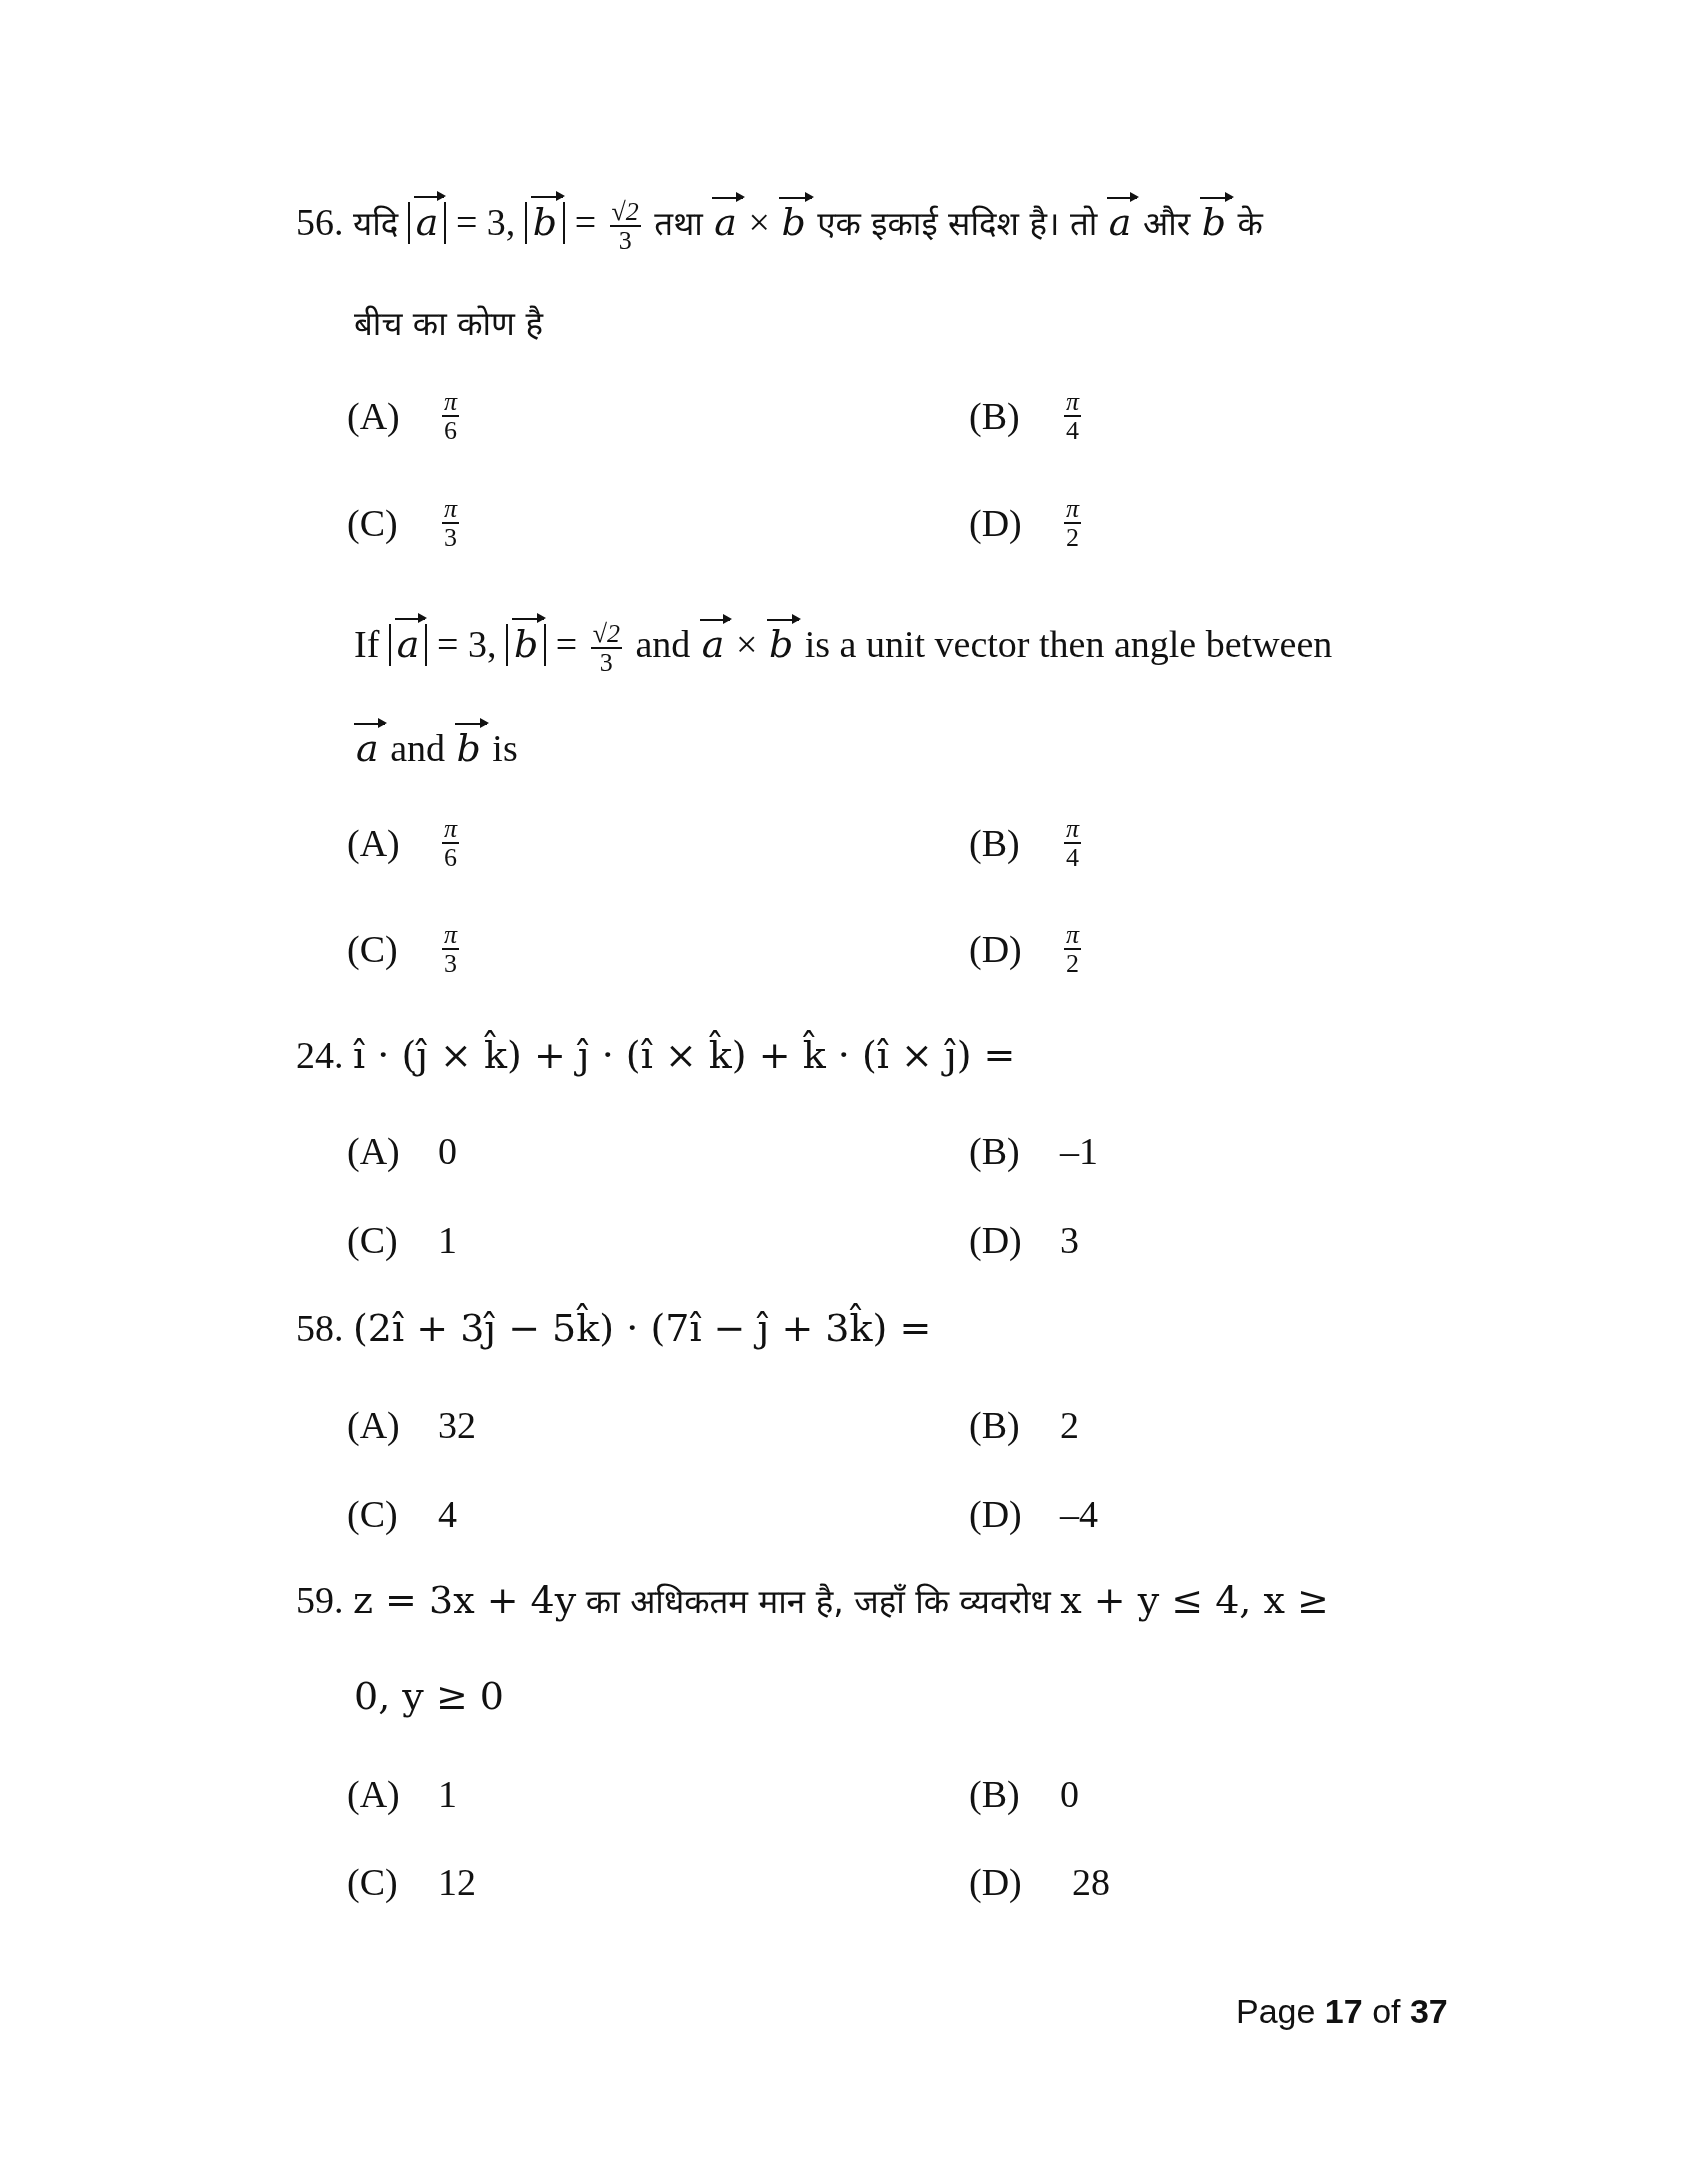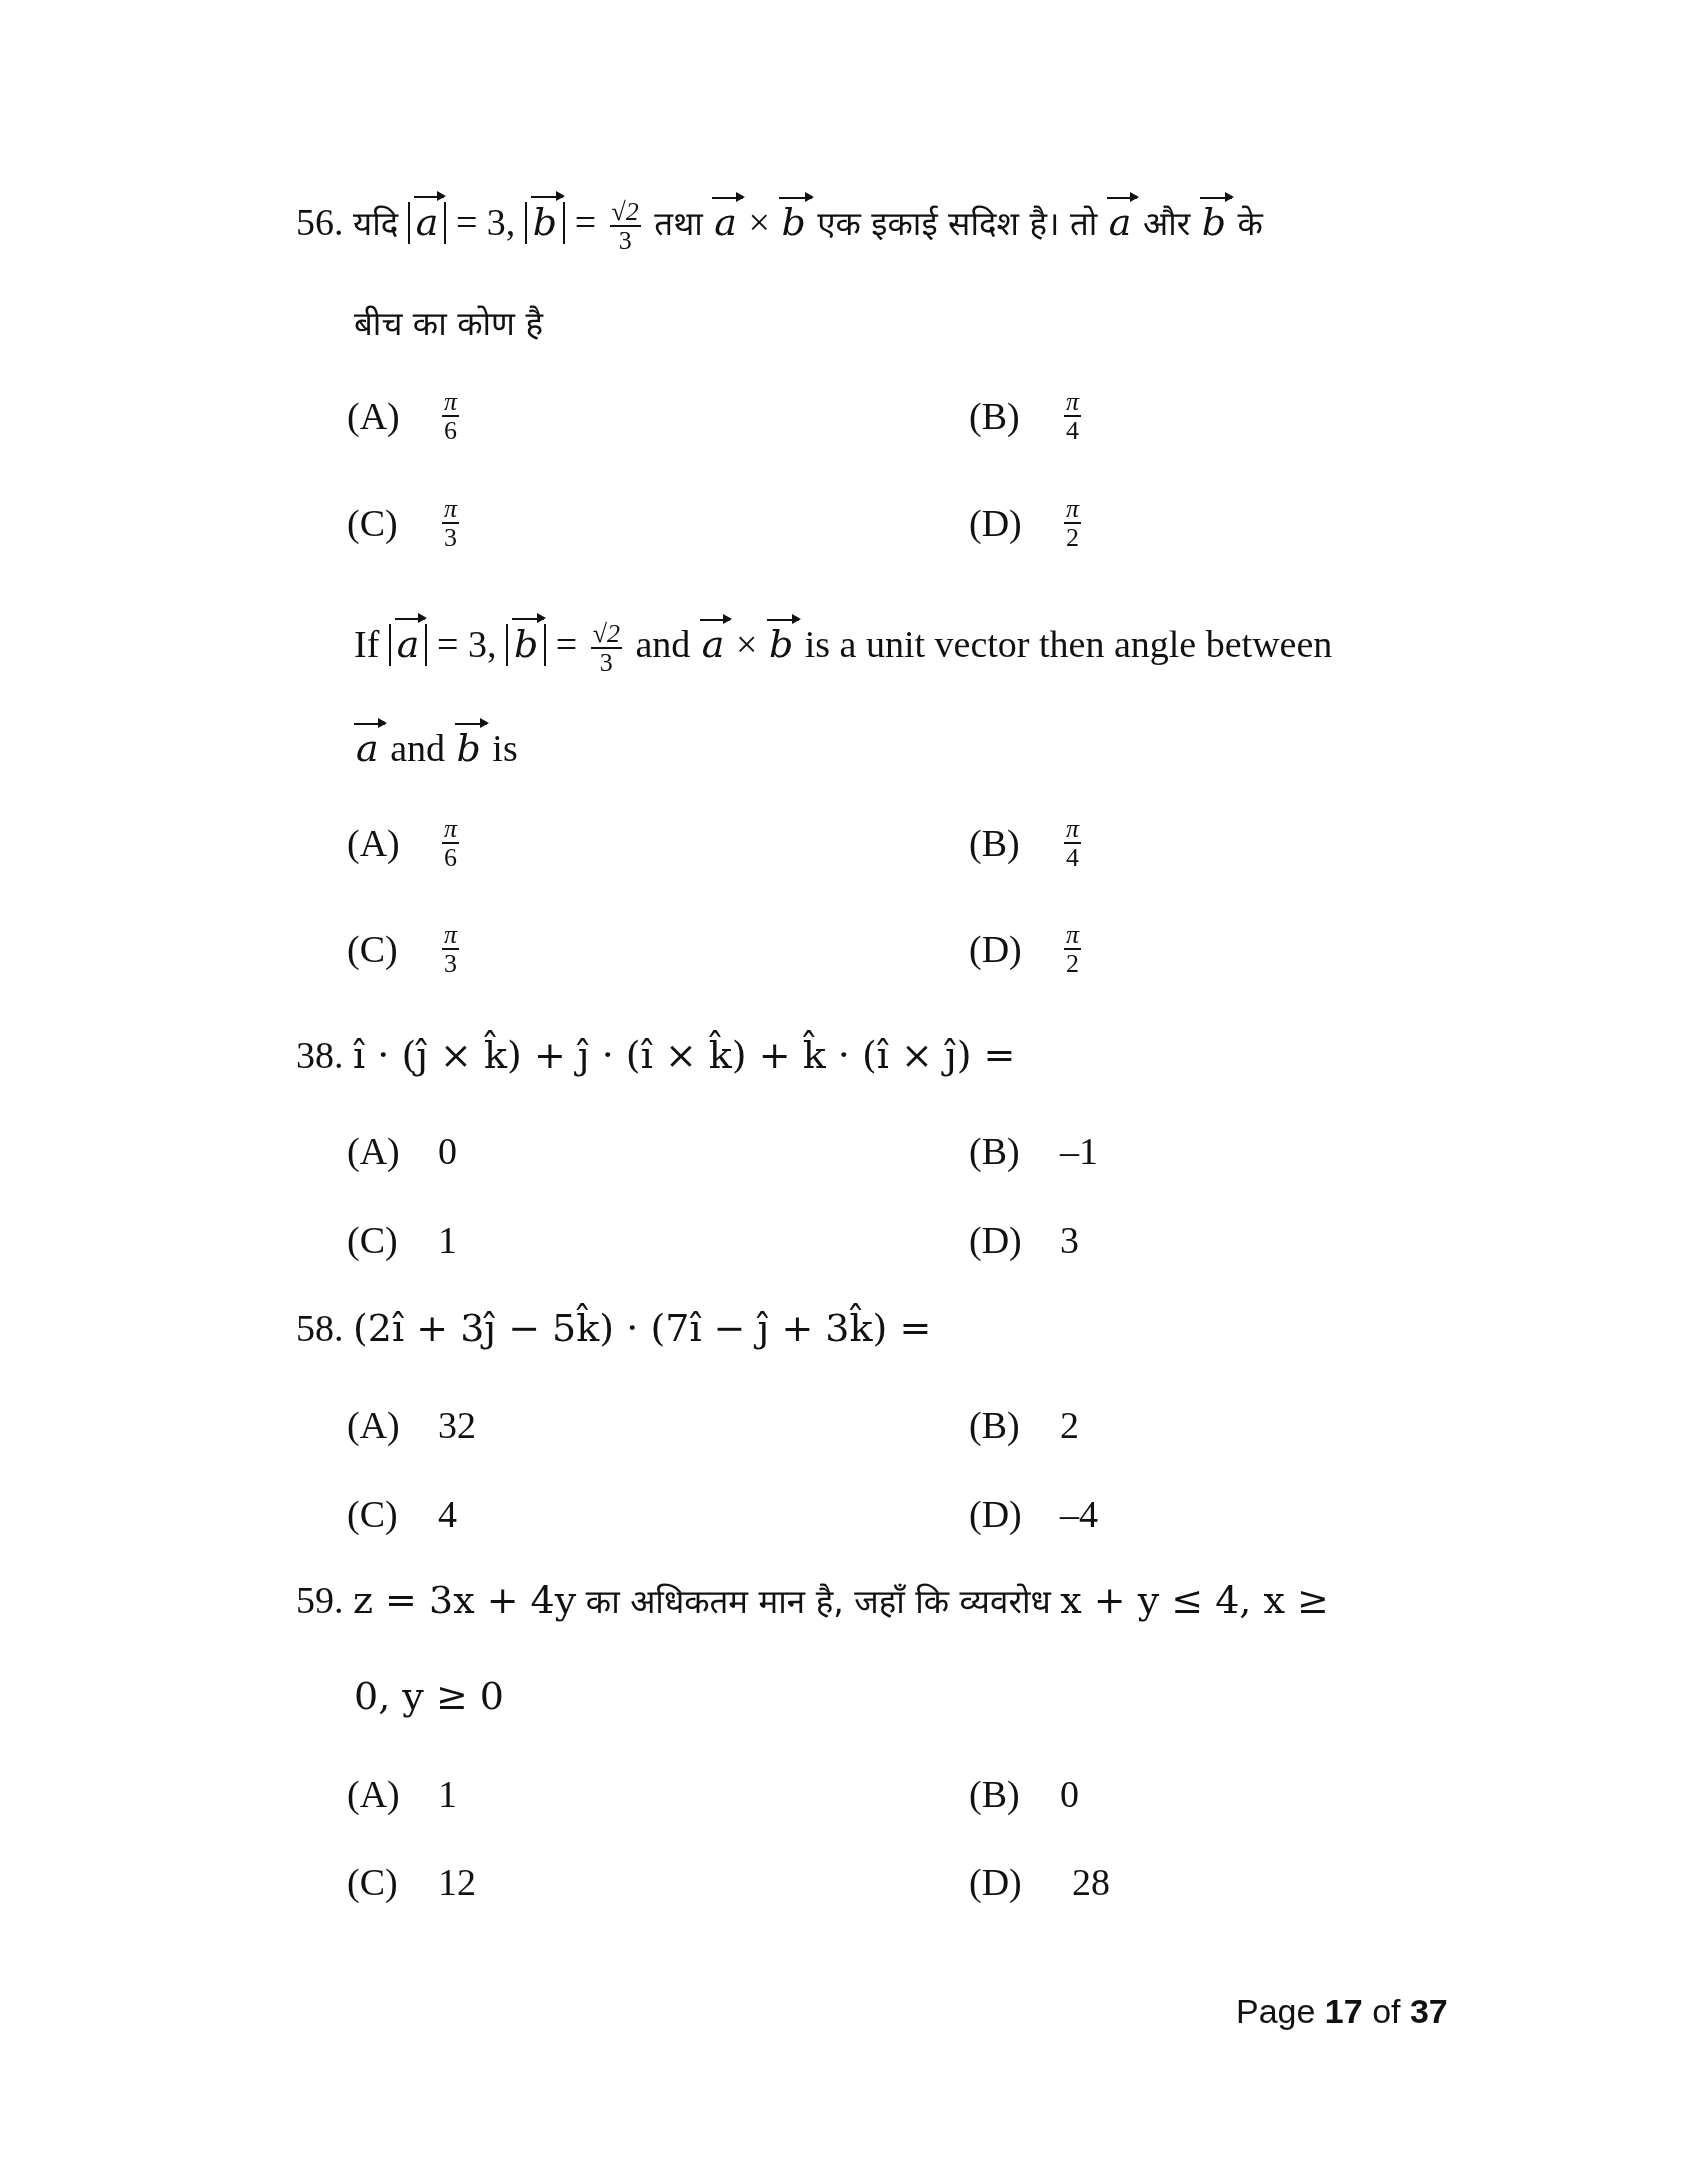--- a/index.html
+++ b/index.html
@@ -124,21 +124,21 @@
 </div>
 <div class="opt" style="left:969px; top:921px;">
   <span class="lab">(D)</span>
   <span class="frac">
       <span class="num">π</span>
       <span class="den">2</span>
     </span>
 </div>
 
 <div class="line" style="left:289px; top:1036px;">
-  <span>38.</span>
+  <span>24.</span>
   <span class="math">î · (ĵ × k̂) + ĵ · (î × k̂) + k̂ · (î × ĵ) =</span>
 </div>
 <div class="opt" style="left:347px; top:1129px;">
     <span class="lab">(A)</span>
     <span>0</span>
   </div>
 <div class="opt" style="left:969px; top:1129px;">
     <span class="lab">(B)</span>
     <span>–1</span>
   </div>

